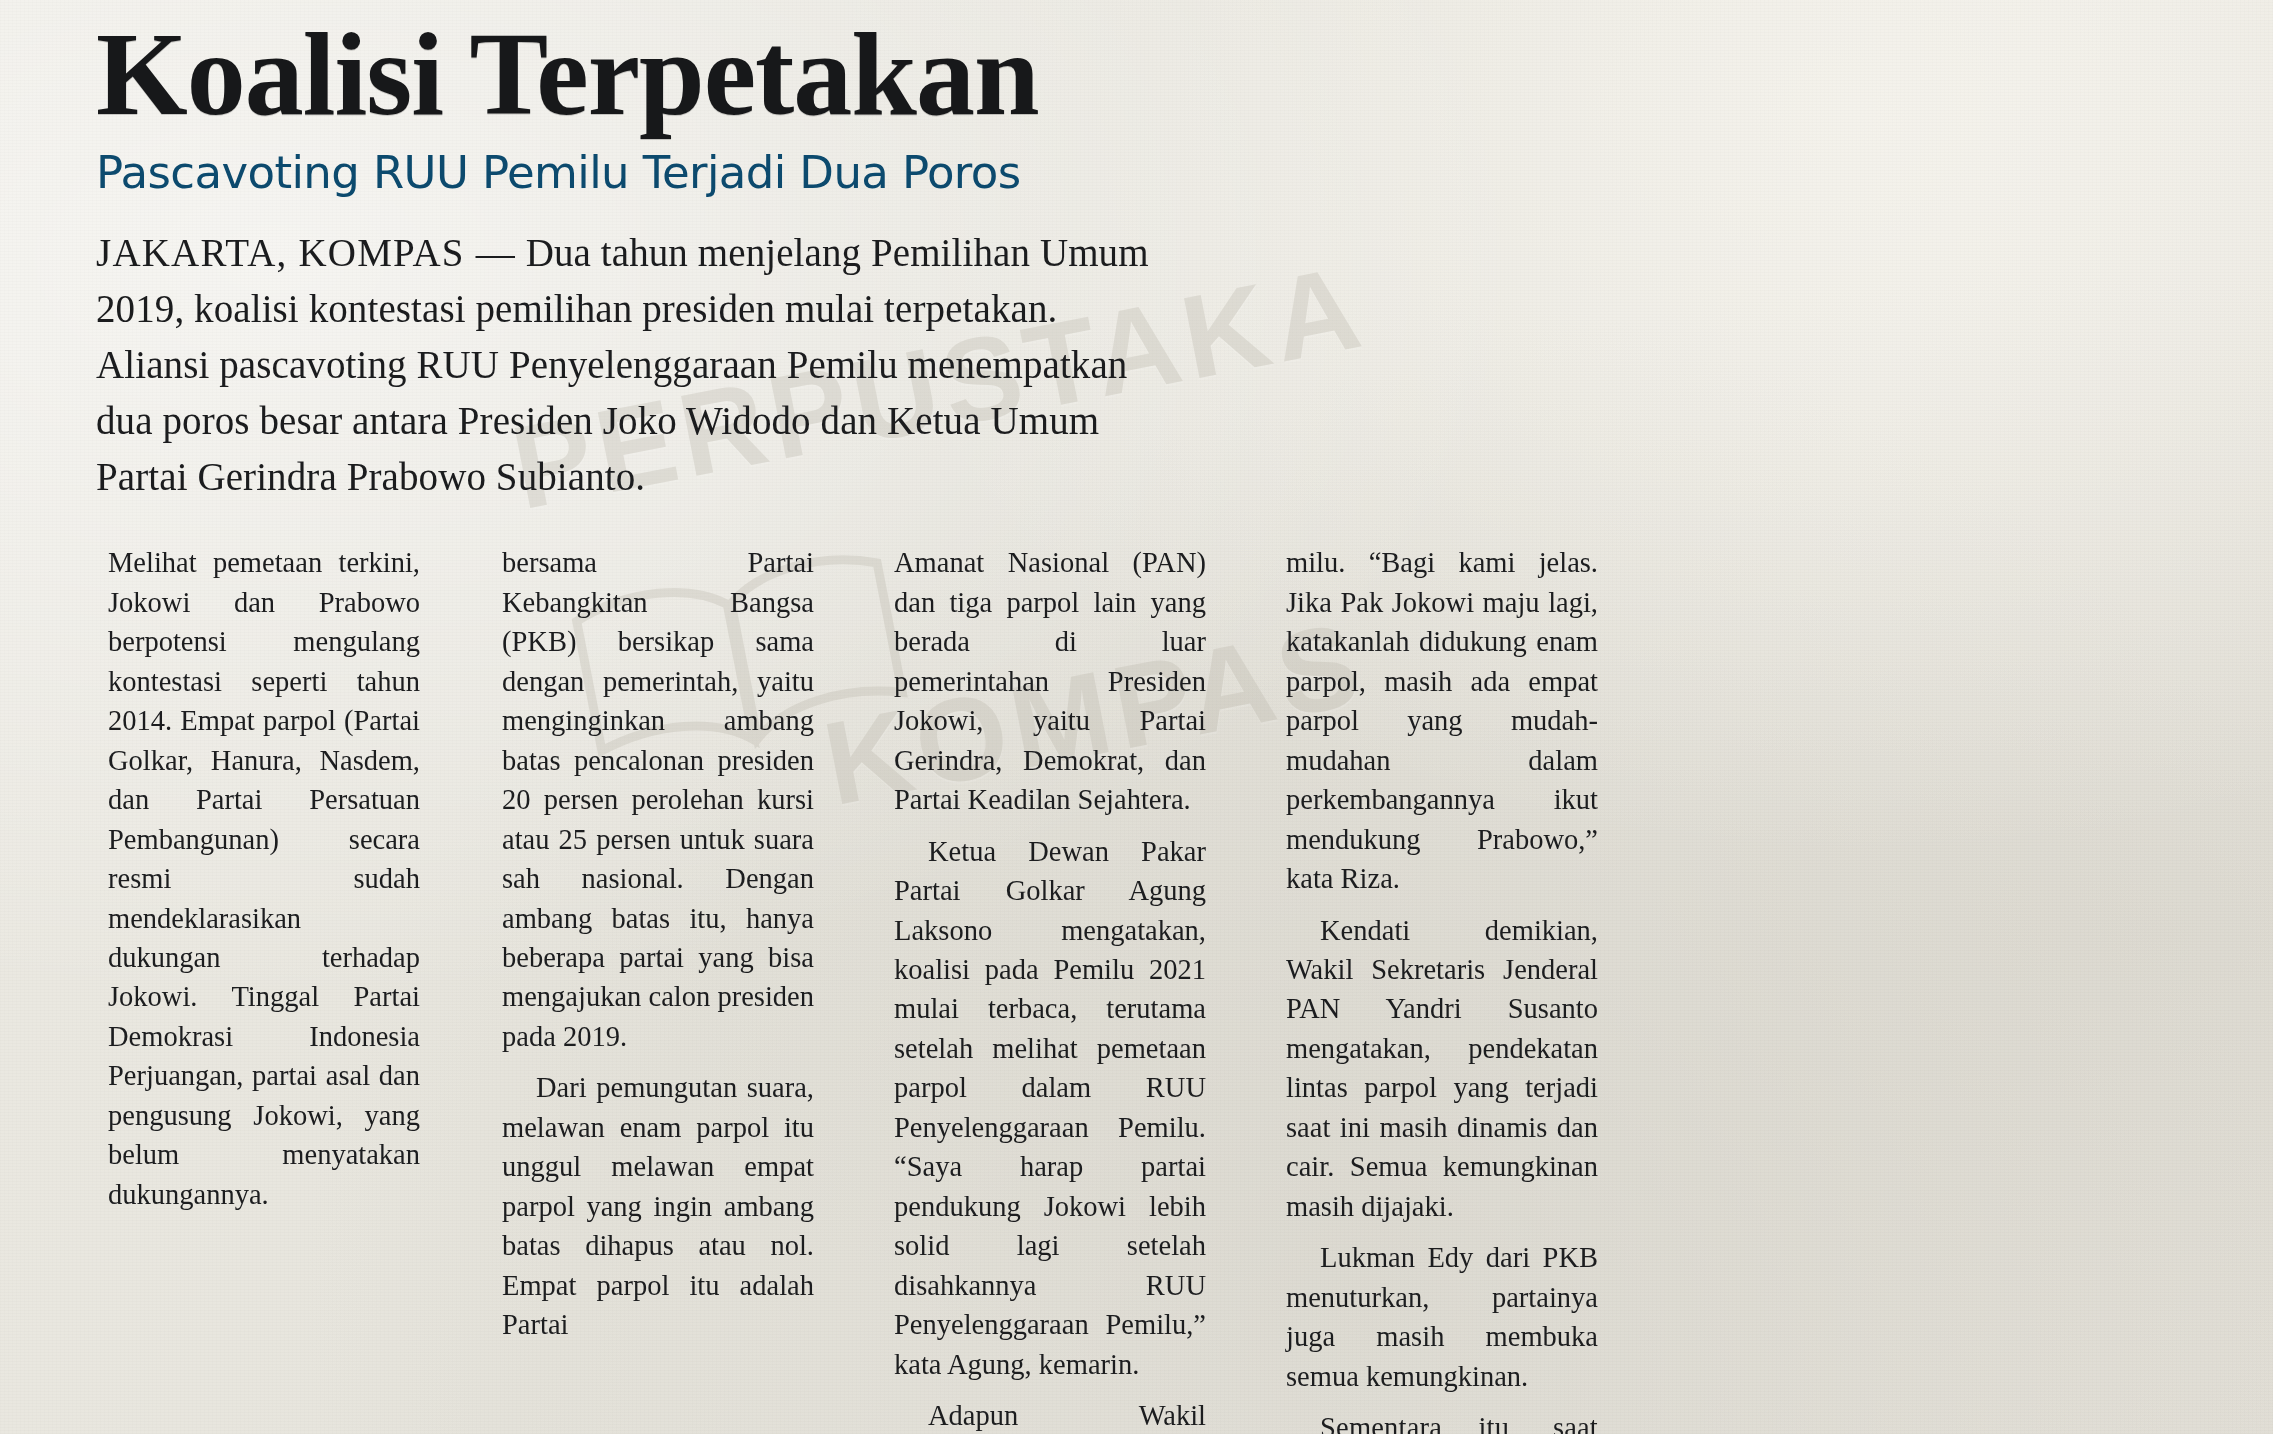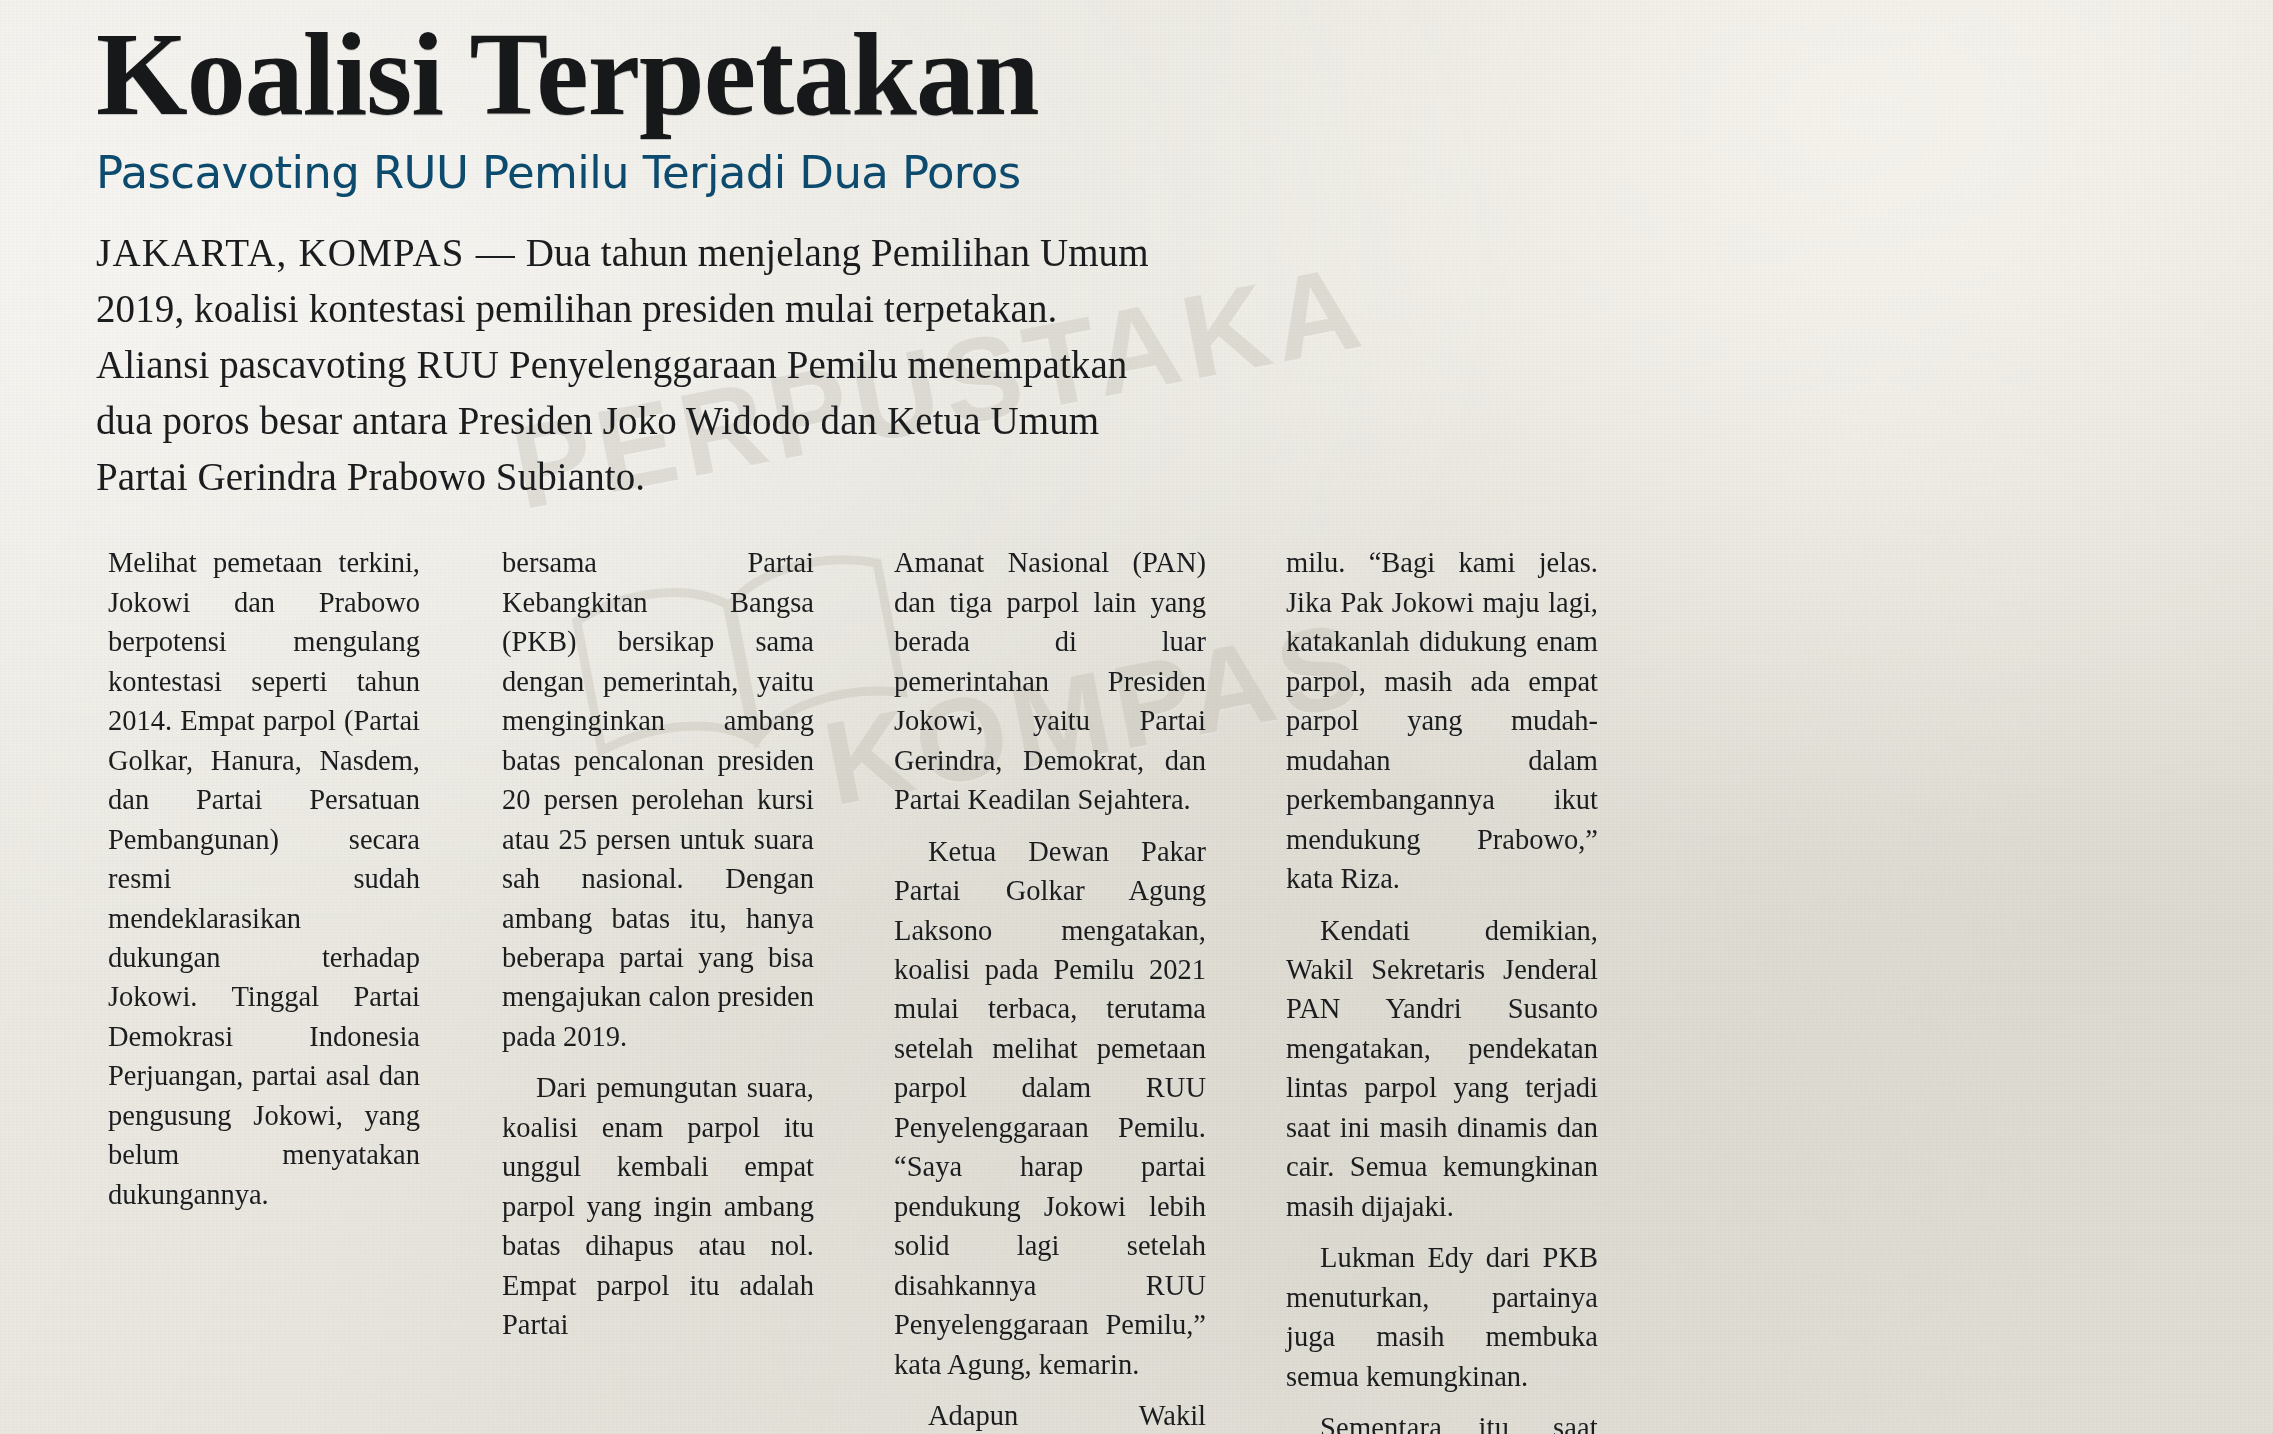--- a/index.html
+++ b/index.html
@@ -160,21 +160,21 @@
   </p>
 
   <div class="columns">
 
     <div class="col c1">
       <p>Melihat pemetaan terkini, Jokowi dan Prabowo berpotensi mengulang kontestasi seperti tahun 2014. Empat parpol (Partai Golkar, Hanura, Nasdem, dan Partai Persatuan Pembangunan) secara resmi sudah mendeklarasikan dukungan terhadap Jokowi. Tinggal Partai Demokrasi Indonesia Perjuangan, partai asal dan pengusung Jokowi, yang belum menyatakan dukungannya.</p>
     </div>
 
     <div class="col c2">
       <p>bersama Partai Kebangkitan Bangsa (PKB) bersikap sama dengan pemerintah, yaitu menginginkan ambang batas pencalonan presiden 20 persen perolehan kursi atau 25 persen untuk suara sah nasional. Dengan ambang batas itu, hanya beberapa partai yang bisa mengajukan calon presiden pada 2019.</p>
-      <p>Dari pemungutan suara, koalisi enam parpol itu unggul kembali empat parpol yang ingin ambang batas dihapus atau nol. Empat parpol itu adalah Partai</p>
+      <p>Dari pemungutan suara, melawan enam parpol itu unggul melawan empat parpol yang ingin ambang batas dihapus atau nol. Empat parpol itu adalah Partai</p>
     </div>
 
     <div class="col c3">
       <p>Amanat Nasional (PAN) dan tiga parpol lain yang berada di luar pemerintahan Presiden Jokowi, yaitu Partai Gerindra, Demokrat, dan Partai Keadilan Sejahtera.</p>
       <p>Ketua Dewan Pakar Partai Golkar Agung Laksono mengatakan, koalisi pada Pemilu 2021 mulai terbaca, terutama setelah melihat pemetaan parpol dalam RUU Penyelenggaraan Pemilu. “Saya harap partai pendukung Jokowi lebih solid lagi setelah disahkannya RUU Penyelenggaraan Pemilu,” kata Agung, kemarin.</p>
       <p>Adapun Wakil Sekretaris Jenderal Partai Gerindra Ahmad Riza Patria membenarkan, pada Pemilu 2019, Gerindra berencana mengusung kembali Prabowo. Ia menambahkan, partainya berencana mendekati Demokrat, PAN, dan PKS yang beraliansi saat voting RUU Penyelenggaraan Pe-</p>
     </div>
 
     <div class="col c4">
       <p>milu. “Bagi kami jelas. Jika Pak Jokowi maju lagi, katakanlah didukung enam parpol, masih ada empat parpol yang mudah-mudahan dalam perkembangannya ikut mendukung Prabowo,” kata Riza.</p>

